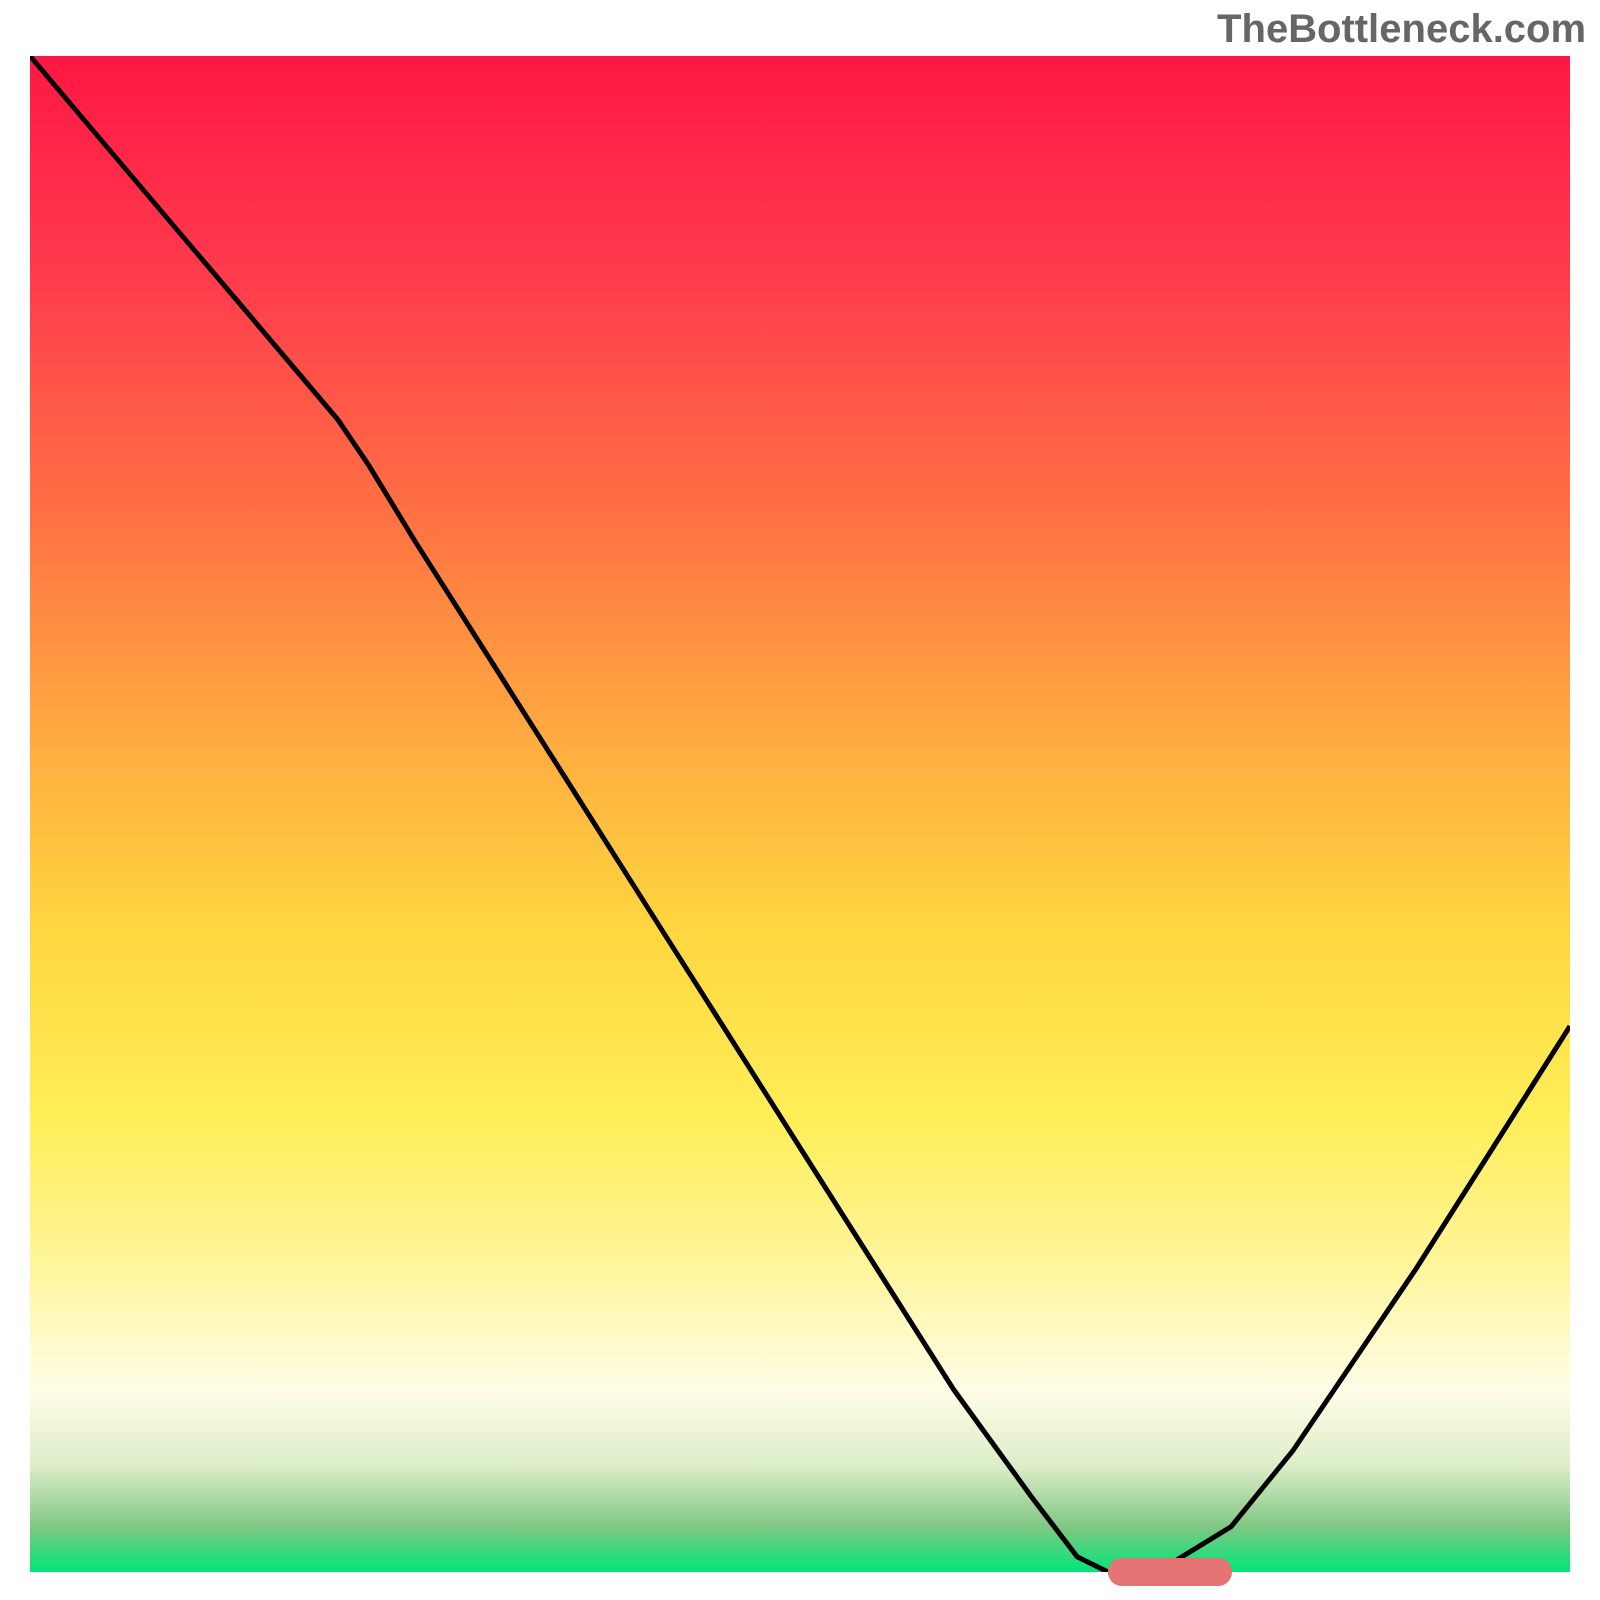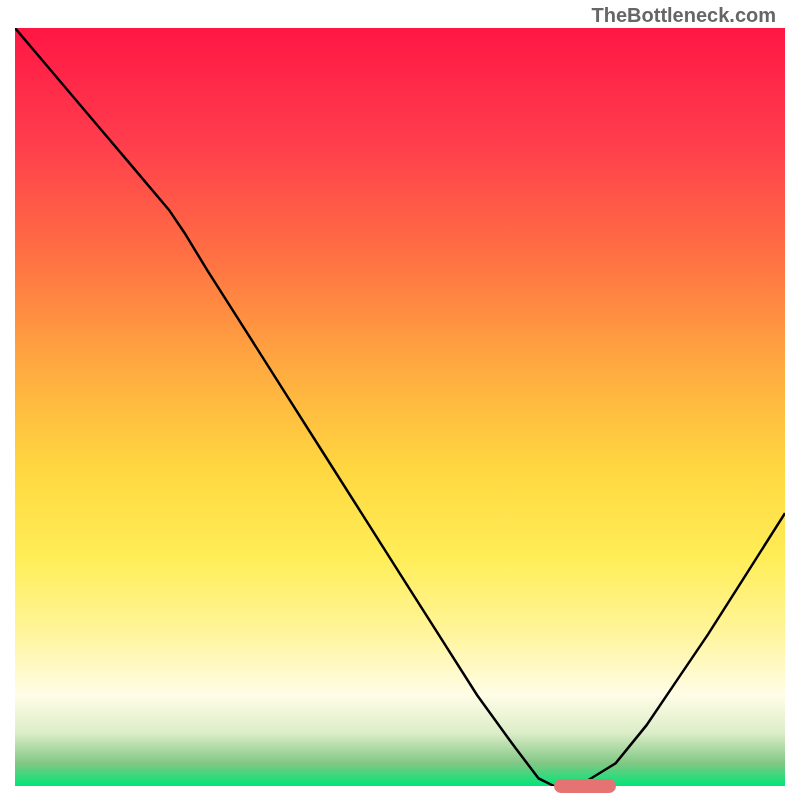--- a/index.html
+++ b/index.html
@@ -7,21 +7,21 @@
     width: 800px;
     height: 800px;
     background: #ffffff;
     position: relative;
     font-family: Arial, sans-serif;
     overflow: hidden;
   }
   .watermark {
     position: absolute;
     top: 4px;
-    right: 24px;
+    right: 7px;
     font-size: 20px;
     font-weight: bold;
     color: #666666;
     z-index: 10;
   }
   .chart-area {
     position: absolute;
     left: 15px;
     top: 28px;
     width: 770px;

